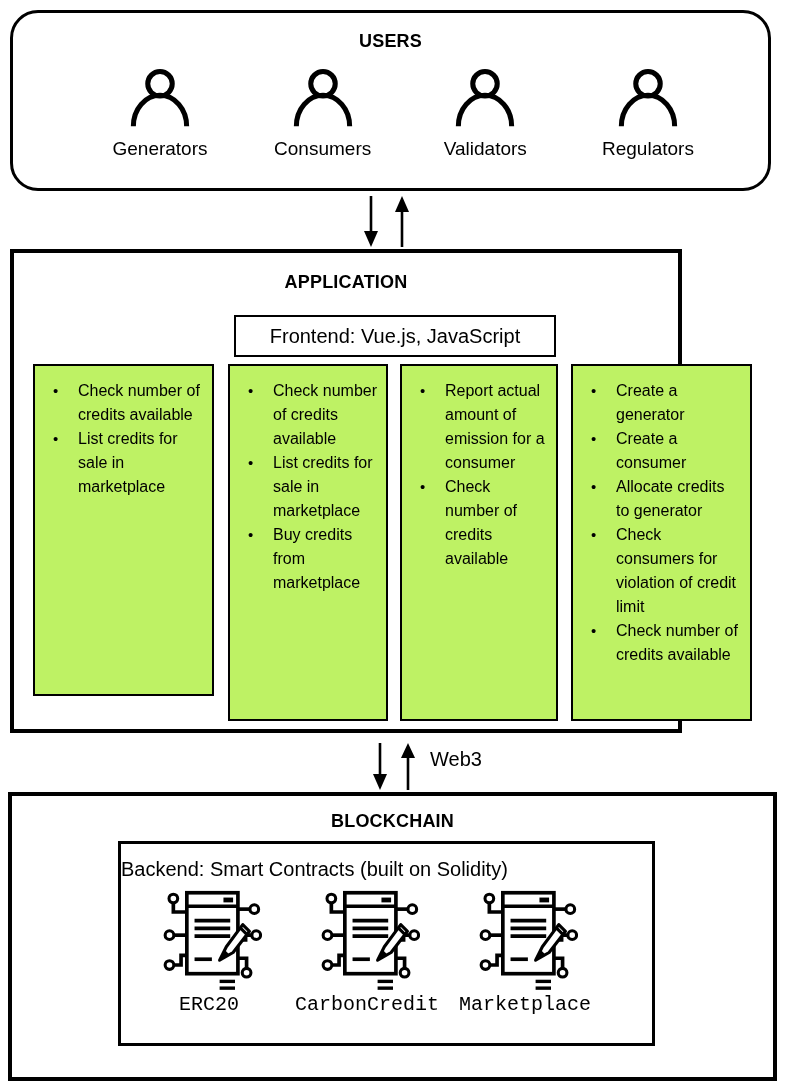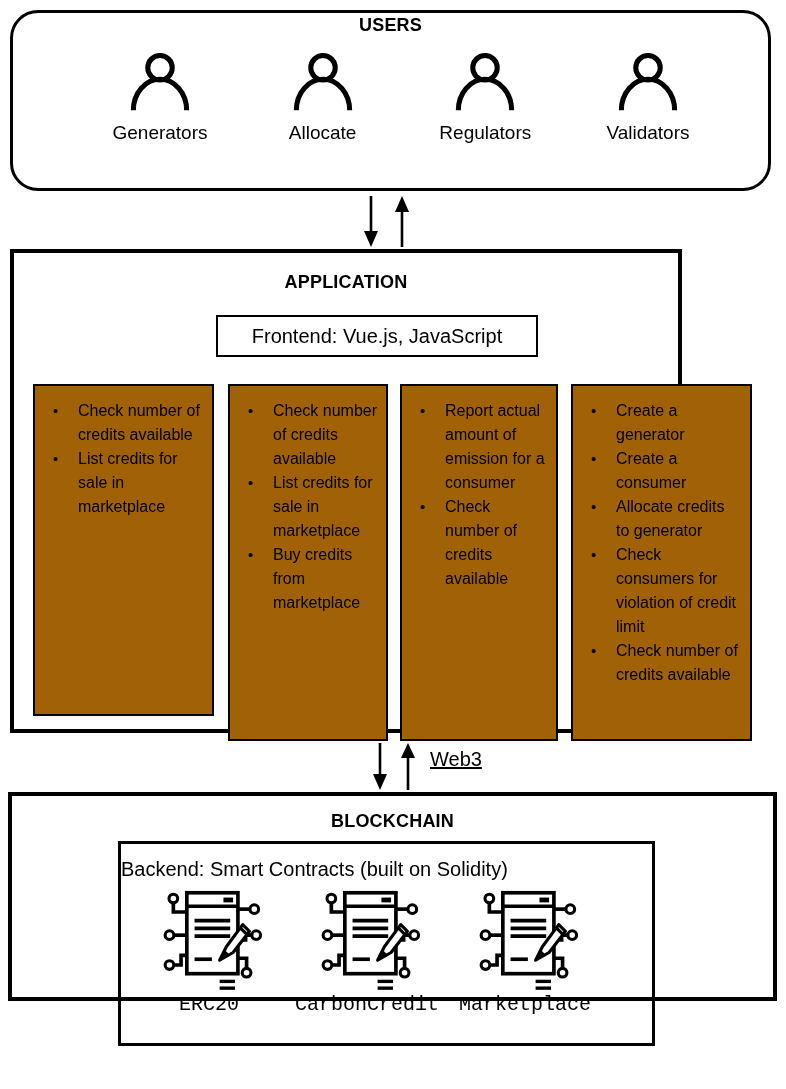--- a/index.html
+++ b/index.html
@@ -14,77 +14,76 @@
 
   
   .users-box {
     left: 10px; top: 10px; width: 761px; height: 181px;
     border-radius: 28px;
   }
   .layer-title {
     text-align: center; font-weight: bold; font-size: 18px;
     letter-spacing: 0.2px;
   }
-  .users-box .layer-title { margin-top: 2px; }
+  .users-box .layer-title { margin-top: 18px; }
   .users-row {
     display: flex; justify-content: space-between;
     padding: 8px 45px 0 72px;
   }
   .user-item {
     width: 150px; display: flex; flex-direction: column;
     align-items: center;
   }
   .user-item svg { display: block; }
   .user-label { font-size: 19px; margin-top: 6px; white-space: nowrap; }
 
   
   .arrow-pair { position: absolute; }
   .arrows-top  { left: 358px; top: 195px; }
   .arrows-bottom { left: 368px; top: 742px; }
   .web3-label {
     position: absolute; left: 430px; top: 748px;
     font-size: 20px;
-    text-decoration: underline;
   }
 
   
   .application-box {
     left: 10px; top: 249px; width: 672px; height: 484px;
     border-width: 4px;
   }
   .application-box .layer-title { margin-top: 19px; }
   .frontend-box {
-    position: absolute; left: 202px; top: 62px;
+    position: absolute; left: 220px; top: 62px;
     width: 322px; height: 42px;
     border: 2px solid #000;
     display: flex; align-items: center; justify-content: center;
     font-size: 20px; white-space: nowrap;
   }
   .feature-col {
-    position: absolute; border: 2px solid #000; background: #a16207; margin-top: 20px;
+    position: absolute; border: 2px solid #000; background: #bef264;
   }
   .col-1 { left: 19px;  top: 111px; width: 181px; height: 332px; }
   .col-2 { left: 214px; top: 111px; width: 160px; height: 357px; }
   .col-3 { left: 386px; top: 111px; width: 158px; height: 357px; }
   .col-4 { left: 557px; top: 111px; width: 181px; height: 357px; }
   .feature-col ul {
     list-style: none;
     padding: 13px 8px 0 16px;
     font-size: 16px; line-height: 24px;
   }
   .feature-col li { position: relative; padding-left: 27px; }
   .feature-col li::before {
     content: "\2022";
     position: absolute; left: 2px; top: 0;
     font-size: 15px;
   }
 
   
   .blockchain-box {
-    left: 8px; top: 792px; width: 769px; height: 209px;
+    left: 8px; top: 792px; width: 769px; height: 289px;
     border-width: 4px;
   }
   .blockchain-box .layer-title { margin-top: 15px; }
   .backend-box {
     position: absolute; left: 106px; top: 45px;
     width: 537px; height: 205px;
     border: 3px solid #000;
   }
   .backend-title {
     font-size: 20px; margin-top: 14px;
@@ -111,35 +110,35 @@
         <circle cx="50" cy="33" r="17" fill="none" stroke="#000" stroke-width="7"></circle>
         <path d="M13,92 A37,43 0 0 1 87,92" fill="none" stroke="#000" stroke-width="7"></path>
       </svg>
       <span class="user-label">Generators</span>
     </div>
     <div class="user-item">
       <svg width="72" height="72" viewBox="0 0 100 100">
         <circle cx="50" cy="33" r="17" fill="none" stroke="#000" stroke-width="7"></circle>
         <path d="M13,92 A37,43 0 0 1 87,92" fill="none" stroke="#000" stroke-width="7"></path>
       </svg>
-      <span class="user-label">Allocate</span>
+      <span class="user-label">Consumers</span>
+    </div>
+    <div class="user-item">
+      <svg width="72" height="72" viewBox="0 0 100 100">
+        <circle cx="50" cy="33" r="17" fill="none" stroke="#000" stroke-width="7"></circle>
+        <path d="M13,92 A37,43 0 0 1 87,92" fill="none" stroke="#000" stroke-width="7"></path>
+      </svg>
+      <span class="user-label">Validators</span>
     </div>
     <div class="user-item">
       <svg width="72" height="72" viewBox="0 0 100 100">
         <circle cx="50" cy="33" r="17" fill="none" stroke="#000" stroke-width="7"></circle>
         <path d="M13,92 A37,43 0 0 1 87,92" fill="none" stroke="#000" stroke-width="7"></path>
       </svg>
       <span class="user-label">Regulators</span>
-    </div>
-    <div class="user-item">
-      <svg width="72" height="72" viewBox="0 0 100 100">
-        <circle cx="50" cy="33" r="17" fill="none" stroke="#000" stroke-width="7"></circle>
-        <path d="M13,92 A37,43 0 0 1 87,92" fill="none" stroke="#000" stroke-width="7"></path>
-      </svg>
-      <span class="user-label">Validators</span>
     </div>
   </div>
 </section>
 
 <div class="arrow-pair arrows-top">
   <svg width="58" height="53" viewBox="0 0 58 53">
     <g>
       <line x1="13" y1="1" x2="13" y2="38" stroke="#000" stroke-width="2.6"></line>
       <polygon points="6,36 20,36 13,52" fill="#000"></polygon>
     </g>

